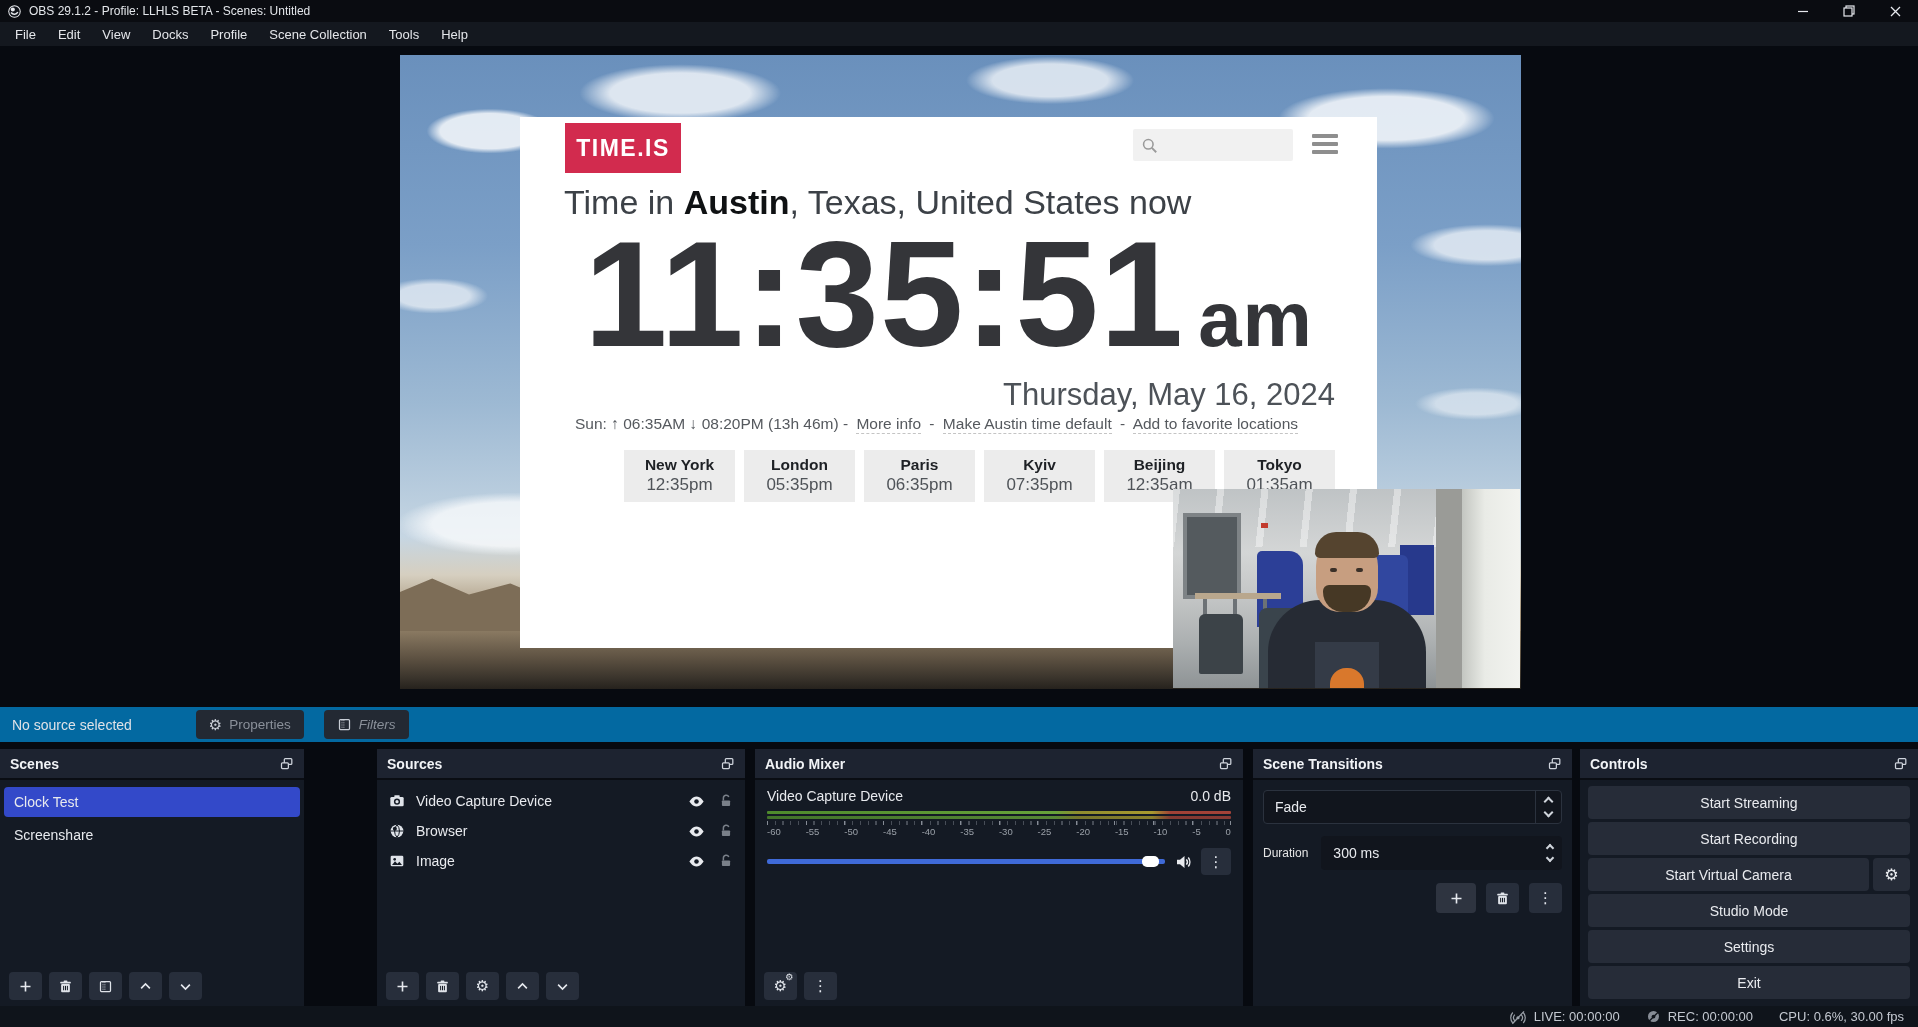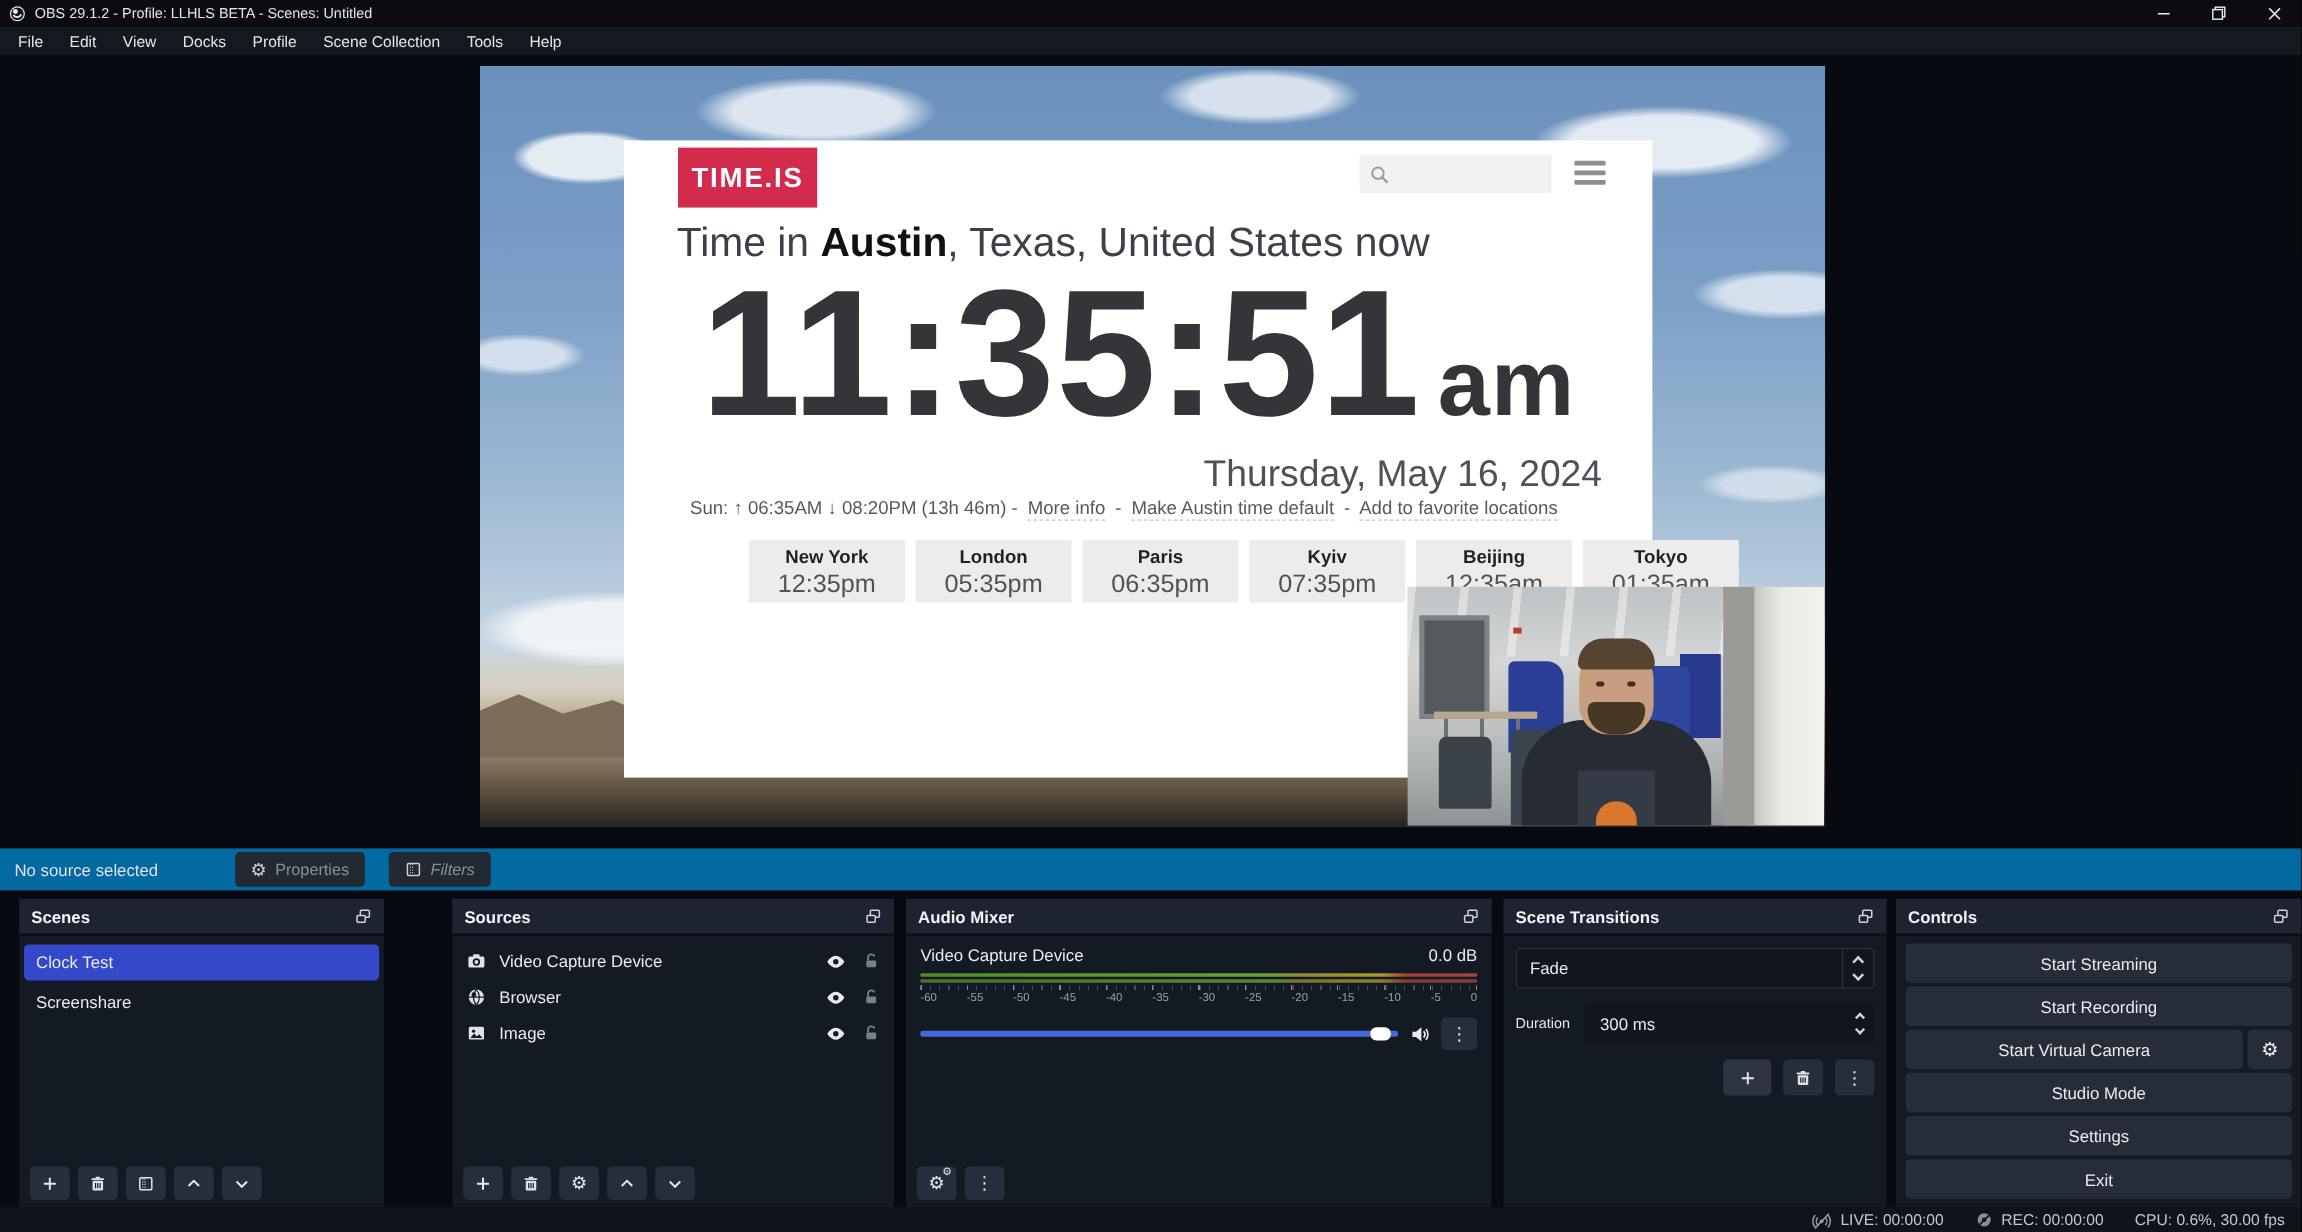--- a/index.html
+++ b/index.html
@@ -57,23 +57,23 @@
   .ti-heading { position:absolute; left:44px; top:66px; font-size:34px; color:#3c4147; white-space:nowrap; }
   .ti-heading b { color:#0f1113; font-weight:800; }
   .ti-time { position:absolute; left:0; right:0; top:102px; text-align:center; white-space:nowrap;
     font-size:150px; line-height:1; font-weight:bold; color:#343539; letter-spacing:1px; }
   .ti-time .meridiem { font-size:78px; margin-left:14px; }
   .ti-date { position:absolute; right:42px; top:260px; font-size:31px; color:#4d5258; }
   .ti-sun { position:absolute; left:55px; right:40px; top:298px; font-size:15.5px; color:#55595e; white-space:nowrap; }
   .ti-sun span { margin-right:4px; }
   .ti-link { border-bottom:1px dashed #c4c4c4; padding-bottom:1px; }
   .ti-cities { position:absolute; left:104px; top:333px; display:flex; gap:9px; }
-  .city { width:130px; height:52px; background:#ececec; text-align:center; padding-top:6px; }
+  .city { width:111px; height:52px; background:#ececec; text-align:center; padding-top:6px; }
   .city-name { font-size:15.5px; font-weight:bold; color:#1e2125; }
-  .city-time { font-size:21px; color:#4f5358; margin-top:1px; }
+  .city-time { font-size:17px; color:#4f5358; margin-top:1px; }
 
   
   .webcam { position:absolute; left:773px; top:434px; width:347px; height:199px; overflow:hidden;
     background:linear-gradient(180deg,#bfc3c5 0%,#d4d6d6 32%,#c3c5c5 55%,#adb1b2 76%,#8e9395 100%); }
   .wc-beams { position:absolute; left:0; top:0; right:0; height:58px; opacity:.55;
     background:repeating-linear-gradient(96deg, rgba(255,255,255,.75) 0 7px, transparent 7px 44px); }
   .wc-window { position:absolute; right:0; top:0; width:64px; height:100%;
     background:linear-gradient(90deg,#b9bcb7 0%,#e9ebe6 45%,#f2f3ef 100%); }
   .wc-pillar { position:absolute; right:58px; top:0; width:26px; height:100%; background:#9a9b97; }
   .wc-door { position:absolute; left:10px; top:24px; width:58px; height:86px; background:#545a5e; border:4px solid #7e8386; }
@@ -114,21 +114,21 @@
   
   .panel { position:absolute; top:749px; height:257px; background:#141a24;
     display:flex; flex-direction:column; }
   .panel-header { height:31px; flex:0 0 31px; background:#1d2330; display:flex; align-items:center;
     padding:0 10px; font-size:14px; font-weight:bold; color:#f1f3f6; border-bottom:2px solid #0a0d13; }
   .popout { margin-left:auto; }
   .panel-body { flex:1; position:relative; overflow:hidden; }
   .panel-toolbar { flex:0 0 40px; display:flex; align-items:center; gap:7px; padding:0 9px; }
   .ibtn { width:33px; height:28px; border-radius:4px; background:#272e3b;
     display:flex; align-items:center; justify-content:center; color:#e2e6ec; }
-  .p-scenes   { left:16px;      width:304px; }
+  .p-scenes   { left:0;      width:304px; }
   .p-sources  { left:377px;  width:368px; }
   .p-audio    { left:755px;  width:488px;justify-content:space-between; }
   .p-trans    { left:1253px; width:319px; }
   .p-controls { left:1580px; width:338px; }
 
   
   .scene-list { padding:7px 4px 0 4px; }
   .scene-row { height:30px; display:flex; align-items:center; padding:0 10px; font-size:14px;
     color:#e8eaee; border-radius:4px; margin-bottom:3px; }
   .scene-row.selected { background:#3349c9; }

